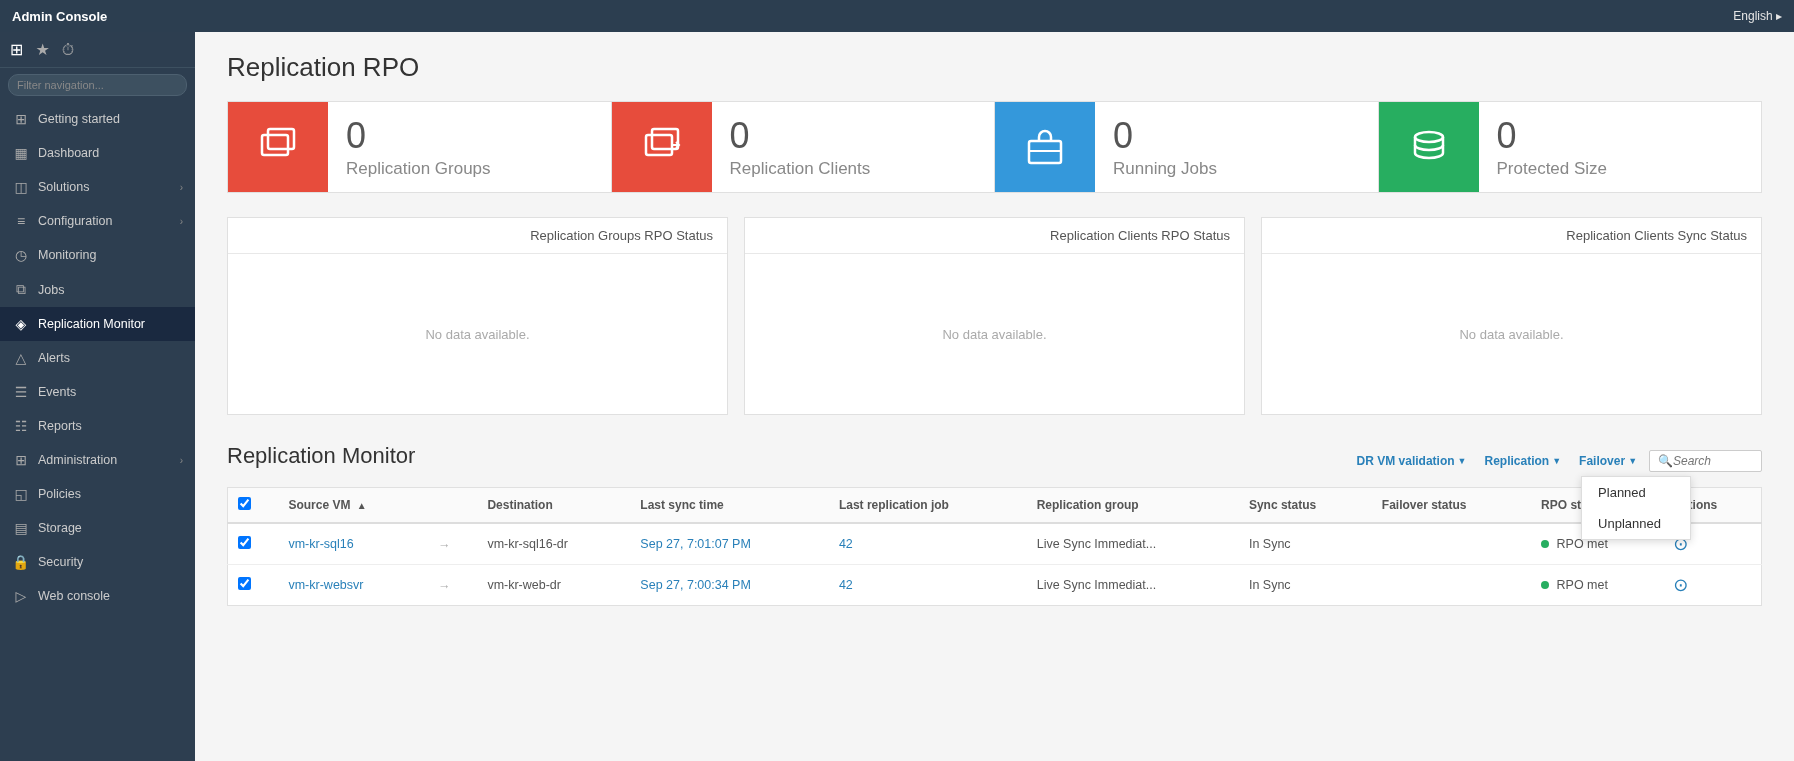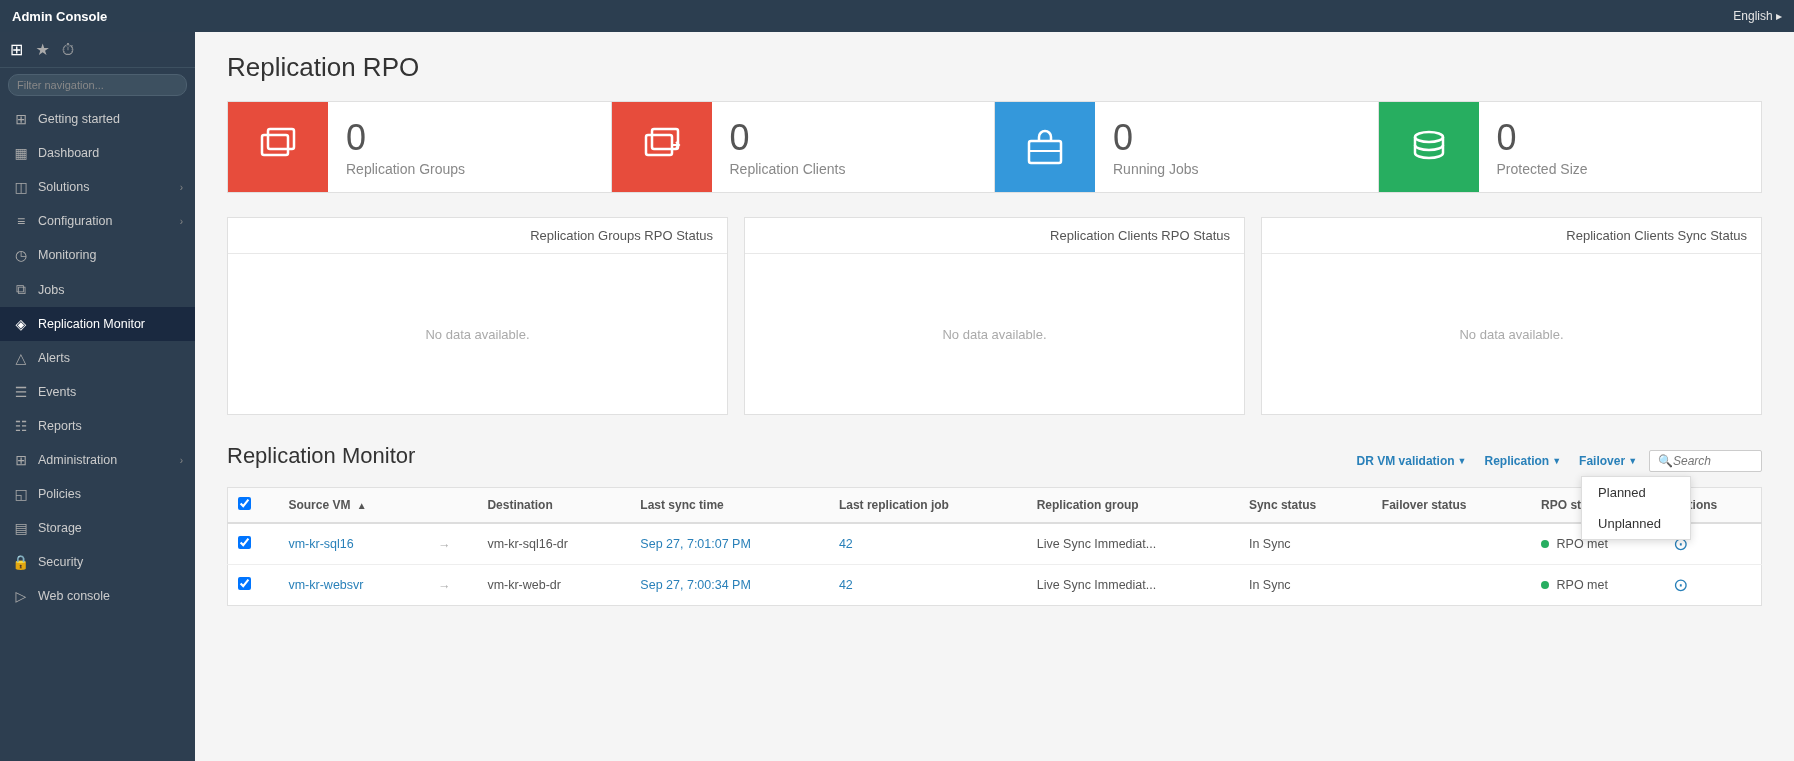--- a/index.html
+++ b/index.html
@@ -140,21 +140,21 @@
       display: flex;
       align-items: center;
       justify-content: center;
       flex-shrink: 0;
     }
     .stat-icon-box.red { background: #e74c3c; }
     .stat-icon-box.blue { background: #3498db; }
     .stat-icon-box.green { background: #27ae60; }
     .stat-info { padding: 12px 18px; }
     .stat-number { font-size: 36px; font-weight: 300; color: #555; }
-    .stat-label { font-size: 14px; color: #888; margin-top: 2px; }
+    .stat-label { font-size: 17px; color: #888; margin-top: 2px; }
 
     
     .status-panels {
       display: flex;
       gap: 16px;
       margin-bottom: 28px;
     }
     .status-panel {
       flex: 1;
       background: #fff;

